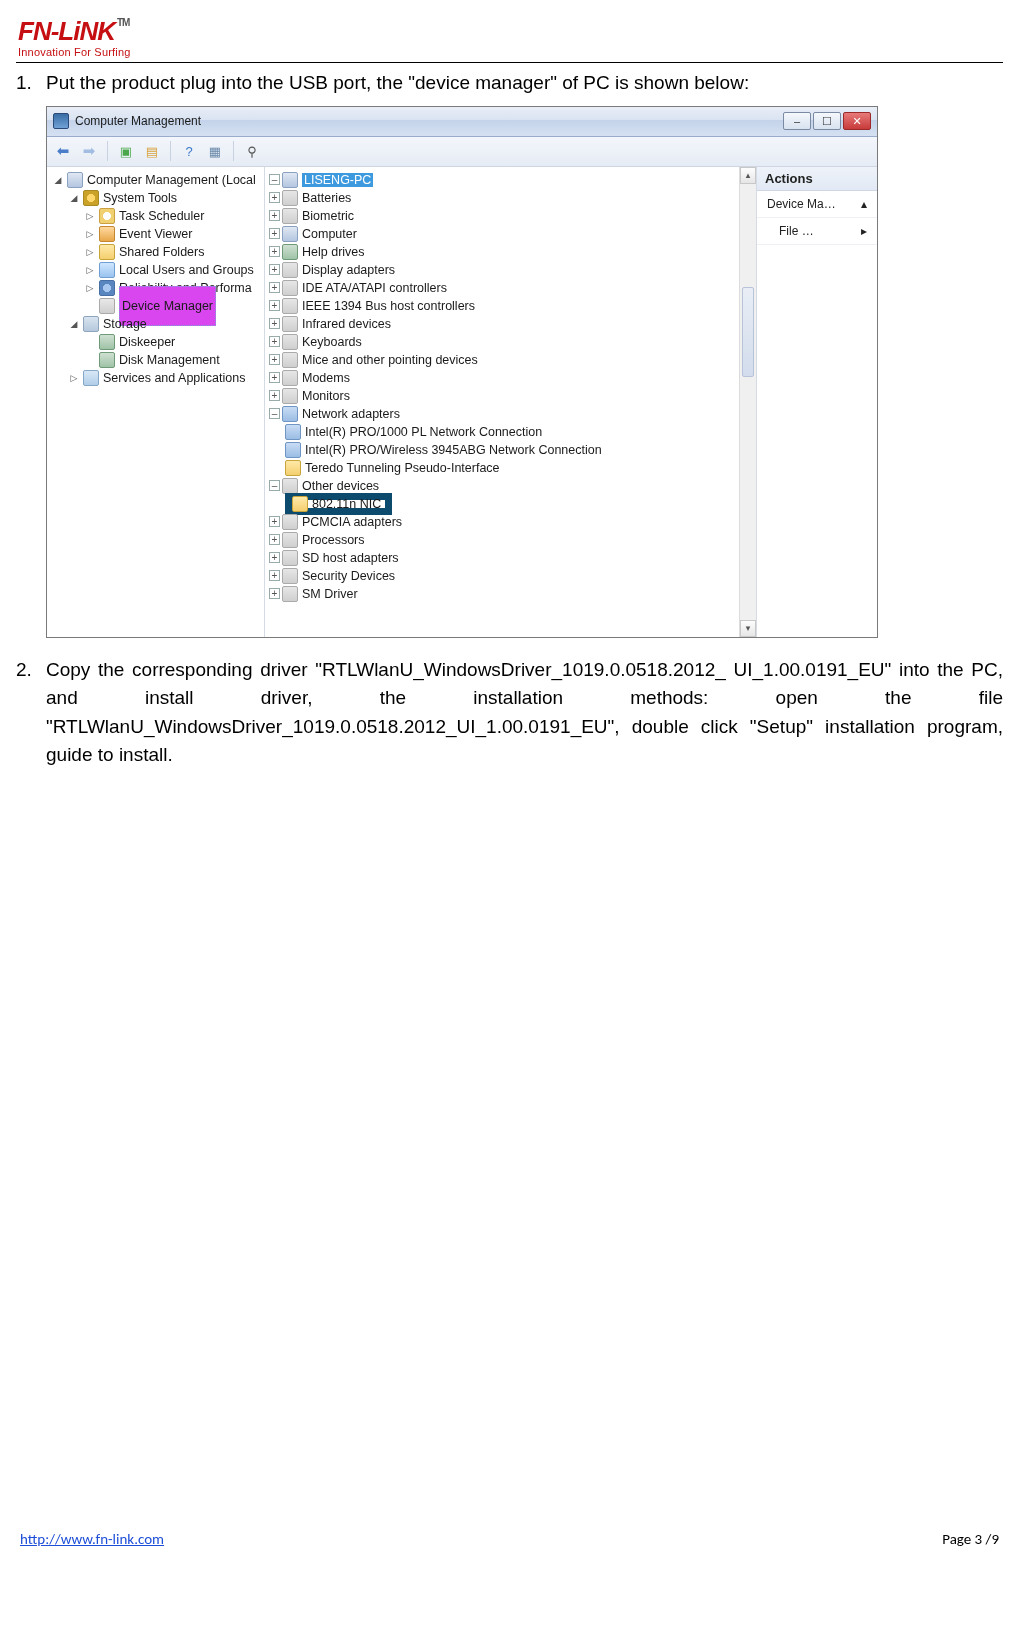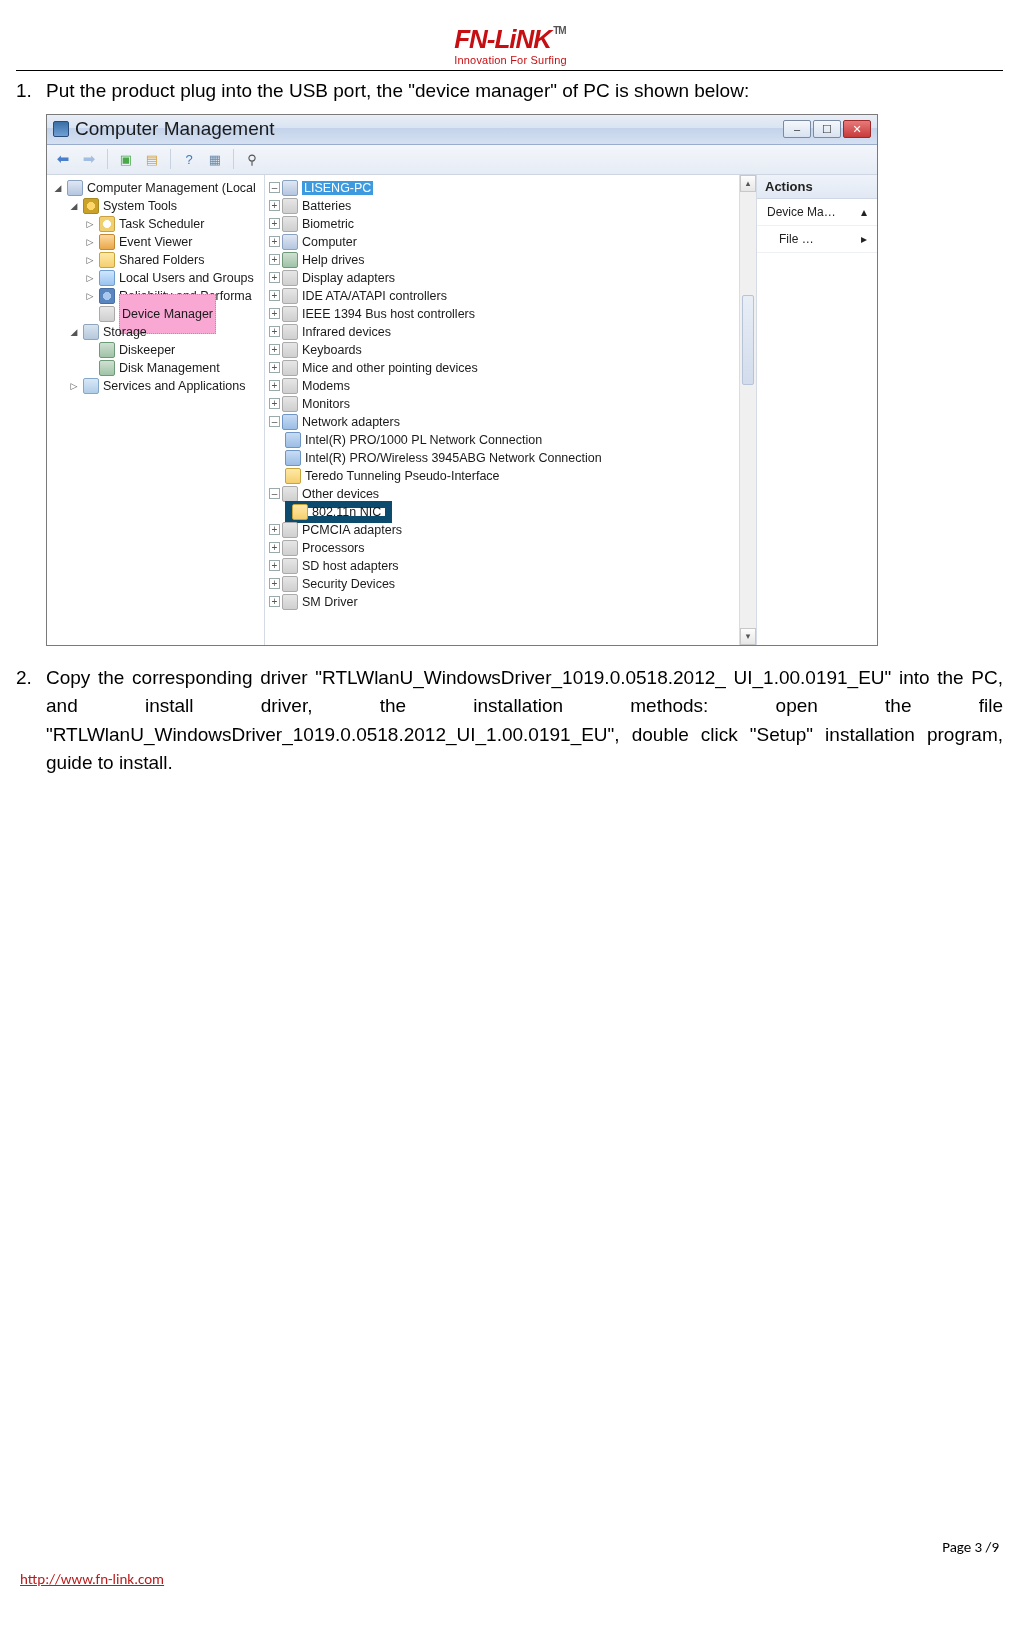--- a/index.html
+++ b/index.html
@@ -6,36 +6,36 @@
   body {
     font-family: Arial, "Helvetica Neue", sans-serif;
     font-size: 19px;
     color: #000;
     width: 1019px;
     margin: 0 auto;
     background: #fff;
   }
   .page { padding: 18px 16px 20px 16px; }
   
-  .hdr { display: flex; align-items: flex-start; justify-content: center; margin-bottom: 4px; margin-top: 8px; }
+  .hdr { display: flex; align-items: flex-start; justify-content: flex-start; margin-bottom: 4px; }
   .logo-block { padding-left: 2px; }
   .logo-text { font-family: Verdana, Arial, sans-serif; font-weight: bold; font-style: italic; font-size: 26px; color: #c60f12; letter-spacing: -1px; line-height: 1; }
   .logo-tm { font-size: 10px; font-style: normal; vertical-align: top; color: #555; margin-left: 2px; }
   .tagline { color: #c60f12; font-size: 11px; letter-spacing: 0.2px; margin-top: 2px; }
   .company { font-size: 29px; font-weight: 400; font-family: Arial, sans-serif; white-space: nowrap; padding-top: 2px; }
   .hr { border: 0; border-top: 1px solid #000; margin: 0 0 6px 0; }
   
   .step { display: flex; margin: 6px 0 8px 0; line-height: 1.5; }
   .step .num { width: 30px; flex: 0 0 30px; }
   .step .txt { flex: 1; text-align: justify; }
   
   .shot { margin: 4px 0 18px 30px; width: 832px; border: 1px solid #7a7a7a; font-family: "Segoe UI", Tahoma, sans-serif; font-size: 13px; color: #222; background: #fff; }
   .titlebar { height: 30px; background: linear-gradient(#e9eef6,#d9e3f2 45%,#c4d3ea 46%,#d5e1f2); display: flex; align-items: center; padding: 0 6px; border-bottom: 1px solid #9aaccb; }
   .tb-icon { width: 16px; height: 16px; margin-right: 6px; background: linear-gradient(#3a6ea5,#6fa0d6); border: 1px solid #2a4a7a; border-radius: 2px; }
-  .tb-title { flex: 1; font-size: 19px; color: #1a1a1a; }
+  .tb-title { flex: 1; font-size: 12px; color: #1a1a1a; }
   .winbtns { display: flex; gap: 2px; }
   .winbtn { width: 28px; height: 18px; border: 1px solid #7a8aa2; border-radius: 2px; background: linear-gradient(#f5f8fc,#d8e2f0); display: flex; align-items: center; justify-content: center; font-size: 11px; color: #333; }
   .winbtn.close { background: linear-gradient(#e77a7a,#c83a3a); color: #fff; border-color: #9a2a2a; }
   .menubar { height: 22px; display: flex; align-items: center; gap: 16px; padding: 0 8px; background: linear-gradient(#f7f9fc,#eef2f8); border-bottom: 1px solid #d0d7e2; color: #222; }
   .menubar span { font-size: 12px; }
   .toolbar { height: 30px; display: flex; align-items: center; gap: 2px; padding: 0 4px; background: linear-gradient(#f3f6fb,#e6ecf5); border-bottom: 1px solid #cfd6e2; }
   .tbtn { width: 24px; height: 22px; border: 1px solid transparent; border-radius: 3px; display: flex; align-items: center; justify-content: center; font-size: 13px; color: #4a6; }
   .tbtn.nav { color: #4a7ec9; font-size: 15px; }
   .sep { width: 1px; height: 20px; background: #c9d2e0; margin: 0 4px; }
   .work { display: flex; height: 470px; background: #fff; }
@@ -61,28 +61,28 @@
   .ic.users  { background: linear-gradient(#cfe6ff,#9ac3ef); border:1px solid #6f9ed0;}
   .ic.rel    { background: radial-gradient(circle,#a8c8ef 40%,#5a86c0 42%); border:1px solid #456fa6;}
   .ic.dm     { background: linear-gradient(#e8e8e8,#cfcfcf); border:1px solid #aaa;}
   .ic.disk   { background: linear-gradient(#cfe0d2,#9fc3a6); border:1px solid #6f9a78;}
   .ic.stor   { background: linear-gradient(#d8e4ef,#b5c8dc); border:1px solid #8ea5bd;}
   .ic.svc    { background: linear-gradient(#d8e8f6,#b0cde8); border:1px solid #85a8c9;}
   .ic.node   { background: linear-gradient(#e6e6e6,#cfcfcf); border:1px solid #aaa;}
   .ic.net    { background: linear-gradient(#c8dcf4,#9bbde4); border:1px solid #6e95c4;}
   .ic.warn   { background: linear-gradient(#ffe9a8,#f4cf6e); border:1px solid #c9a43a; position:relative;}
   .sel { background: #3e9adf; color: #fff; padding: 0 2px; }
-  .dm-sel { background: #f9a8d4; border: 1px dotted #7aa3d6; padding: 12px 2px; }
+  .dm-sel { background: #d946ef; border: 1px dotted #7aa3d6; padding: 12px 2px; }
   .indent-1 { padding-left: 16px; }
   .indent-2 { padding-left: 32px; }
   .pane.mid .row { padding-left: 2px; }
   .hlbox { border: 7px solid #0c4a6e; padding: 0 4px 0 0; display: inline-flex; align-items:center; height:22px;}
   
   .ftr { display:flex; justify-content:space-between; font-family: Calibri, Arial, sans-serif; font-size:15px; margin-top: 760px; padding: 0 4px;}
-  .ftr a { color: #b91c1c; text-decoration: underline; margin-top: 32px; }
+  .ftr a { color: #1d4ed8; text-decoration: underline; }
 </style>
 </head>
 <body>
 
 <div class="page">
 
   <div class="hdr">
     <div class="logo-block">
       <div class="logo-text">
         <span>FN-LiNK</span><span class="logo-tm">TM</span>

